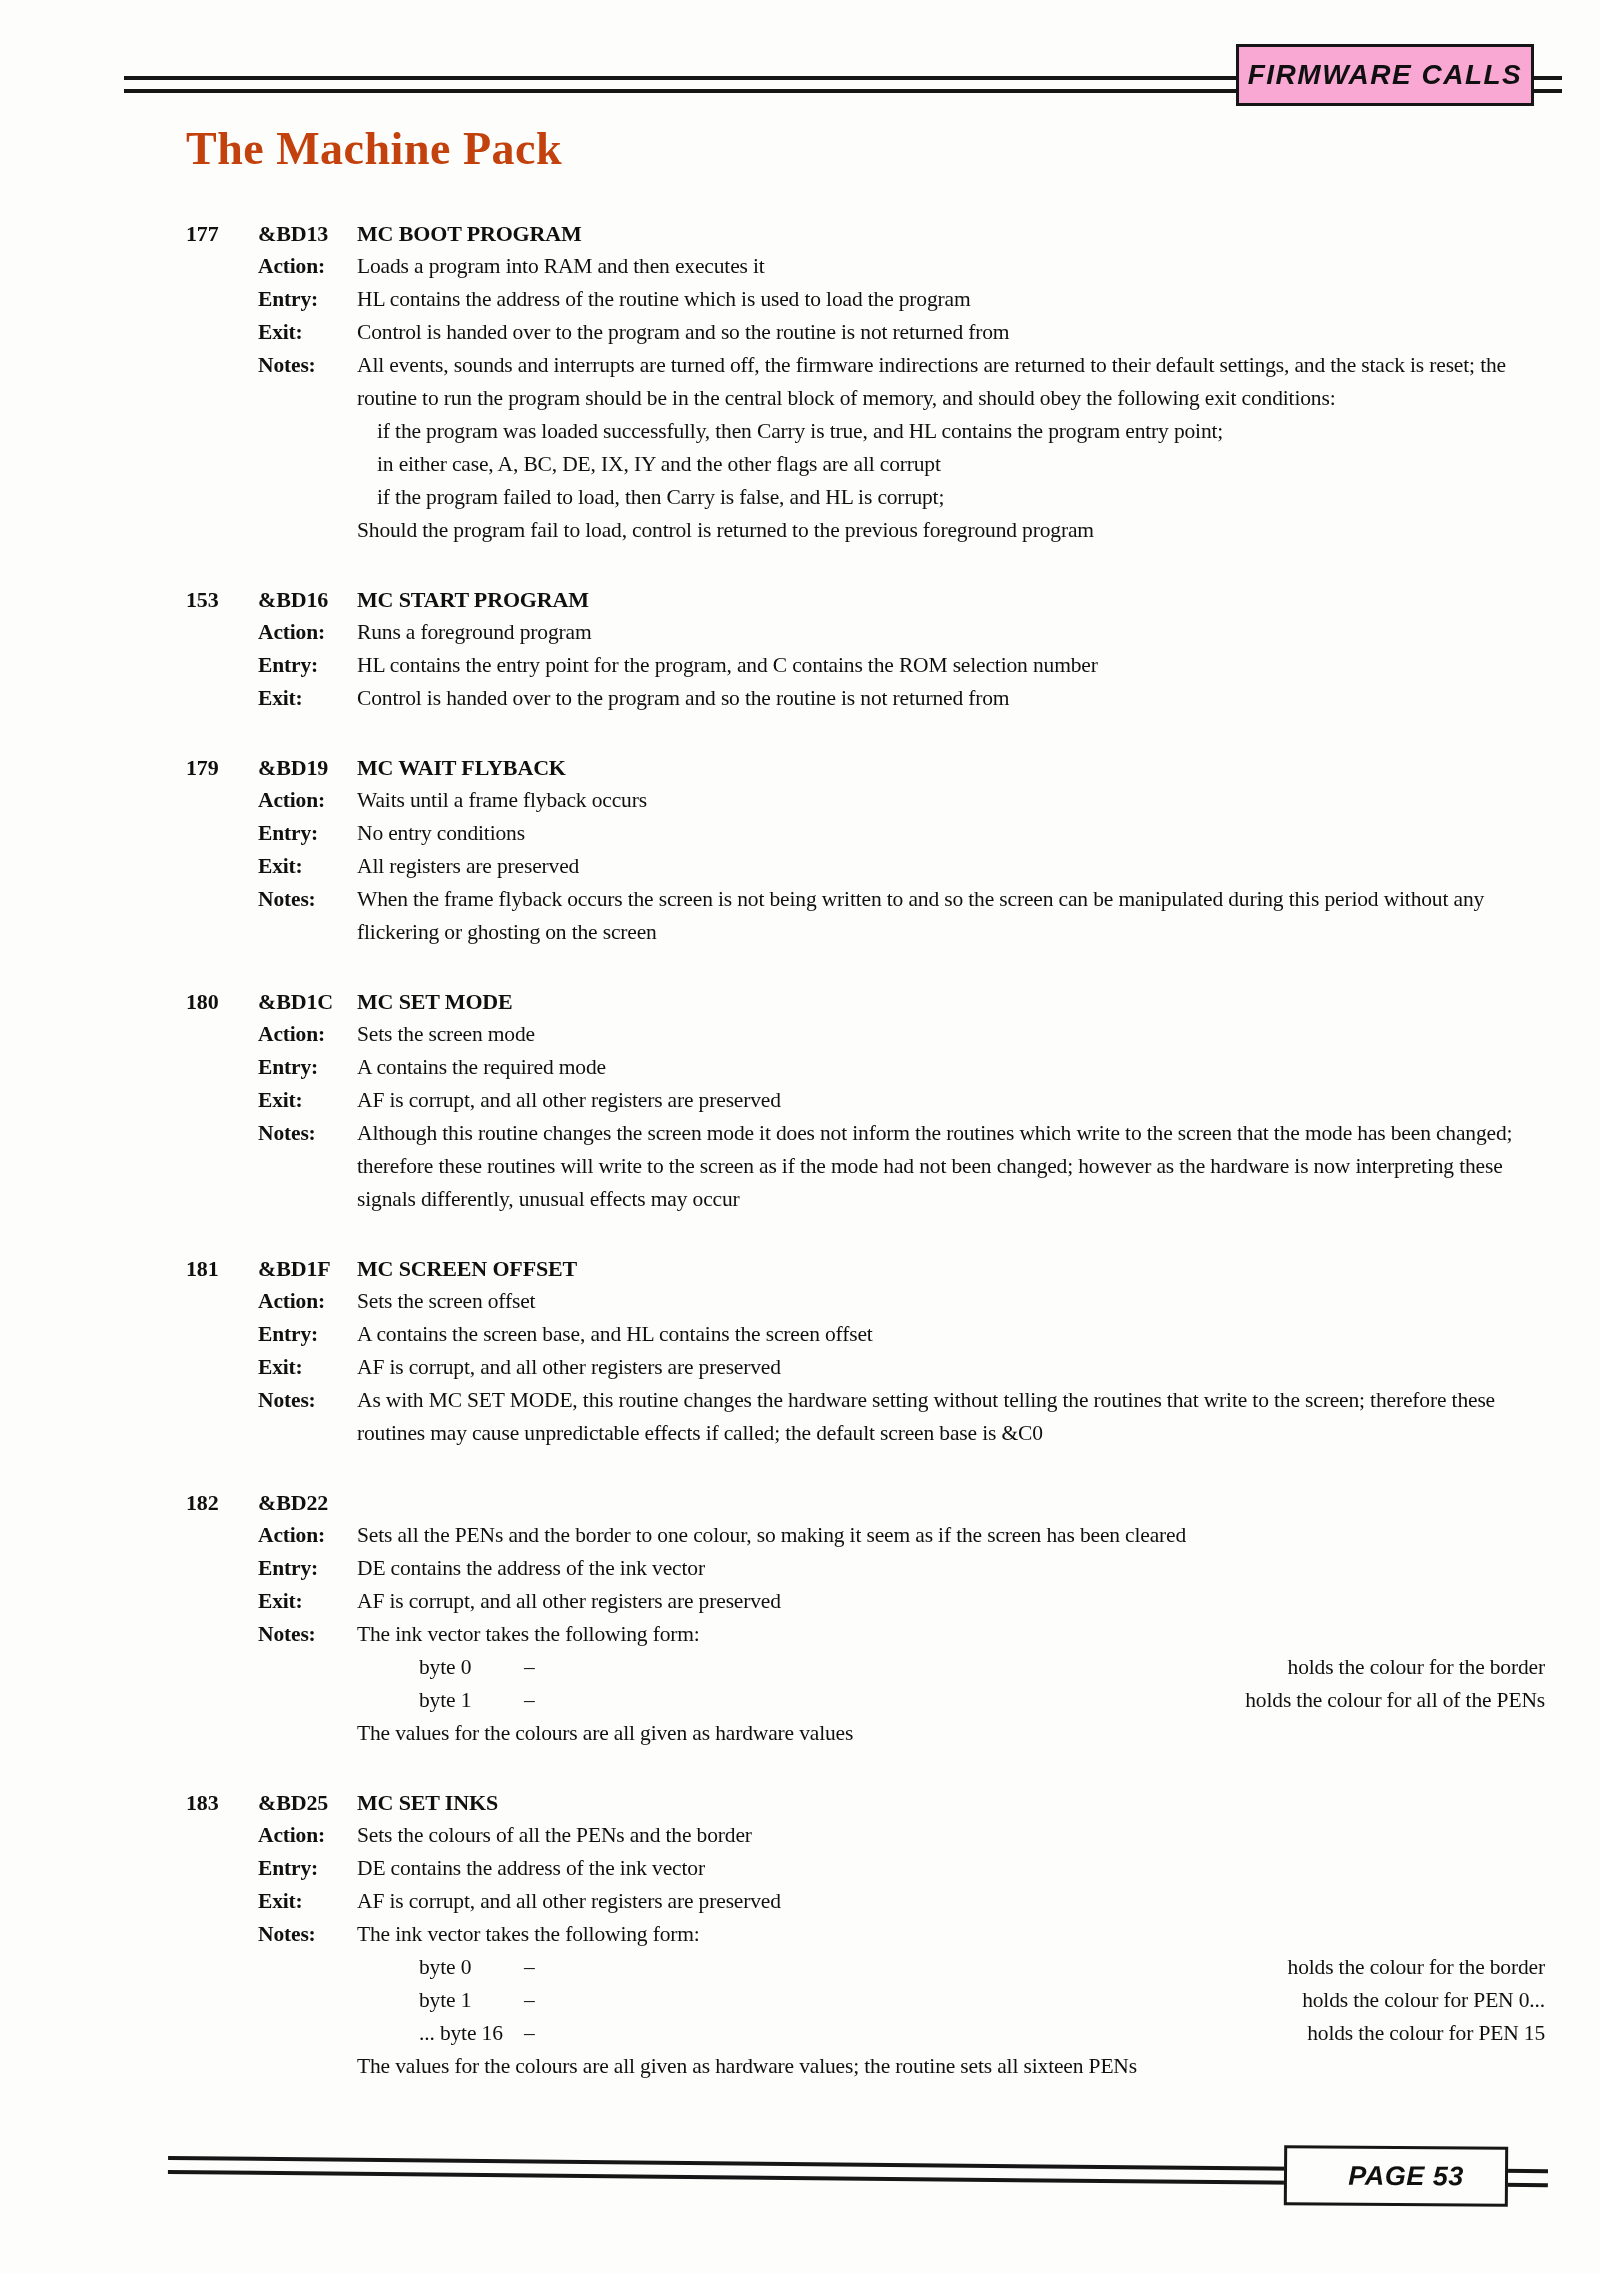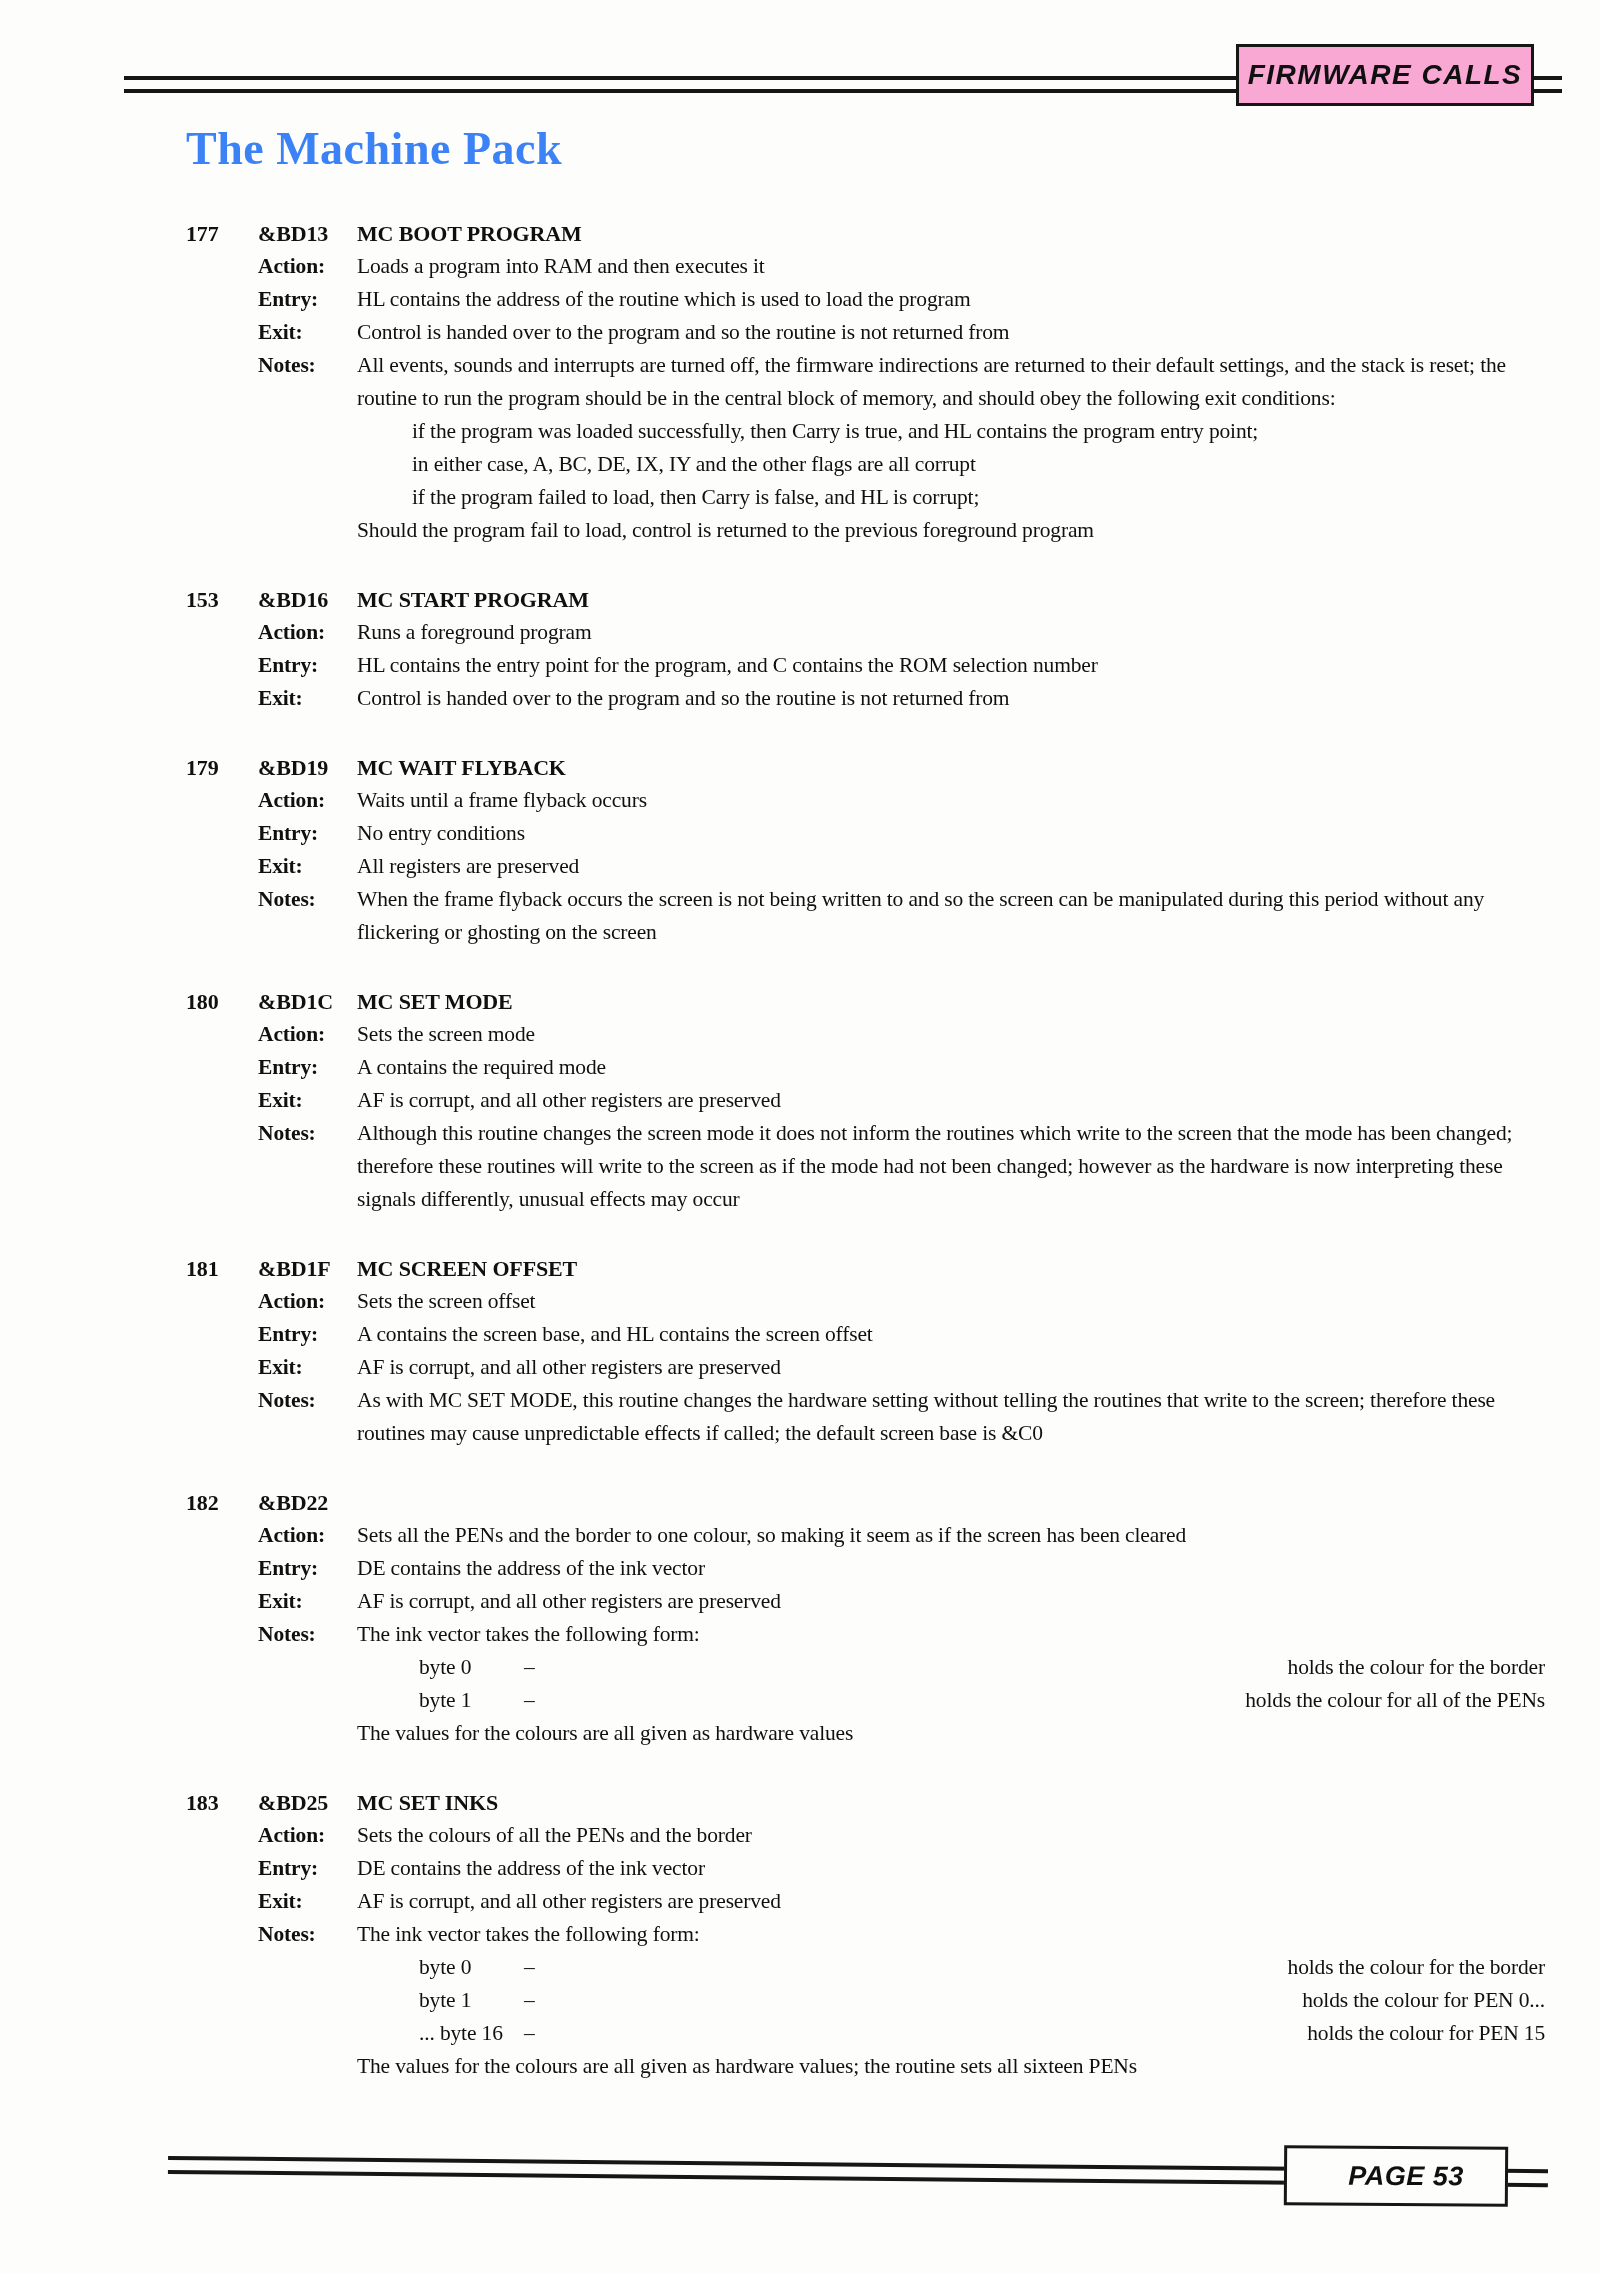--- a/index.html
+++ b/index.html
@@ -20,27 +20,27 @@
   }
   .banner-box span{
     font-family:"Liberation Sans", sans-serif;
     font-weight:bold;font-style:italic;font-size:28px;letter-spacing:1.5px;
     white-space:nowrap;
   }
   
   .page-body{padding:122px 55px 0 186px;}
   .page-title{
     margin:0 0 42px 0;font-size:46px;font-weight:bold;letter-spacing:0.5px;
-    font-family:"Liberation Serif", serif;color:#3b82f6;
+    font-family:"Liberation Serif", serif;color:#c2410c;
   }
   .entry{margin:0 0 36px 0;font-size:21.5px;line-height:33px;letter-spacing:-0.15px;}
   .entry-head{display:grid;grid-template-columns:72px 99px auto;font-weight:bold;font-size:22px;}
   .frow{display:grid;grid-template-columns:99px auto;margin-left:72px;}
   .flabel{font-weight:bold;}
-  .seg.indent{margin-left:55px;}
+  .seg.indent{margin-left:20px;}
   .byterow{display:flex;margin-left:62px;}
   .byterow .term{flex:0 0 105px;}
   .byterow .dash{flex:0 0 46px;}
   .byterow.wide .dash{flex:0 0 92px;}
   .byterow .bdef{flex:1;text-align:right;}
   
   .ftr-lines{
     position:absolute;left:168px;right:52px;top:2156px;z-index:1;
     transform:rotate(0.55deg);transform-origin:left center;
   }

